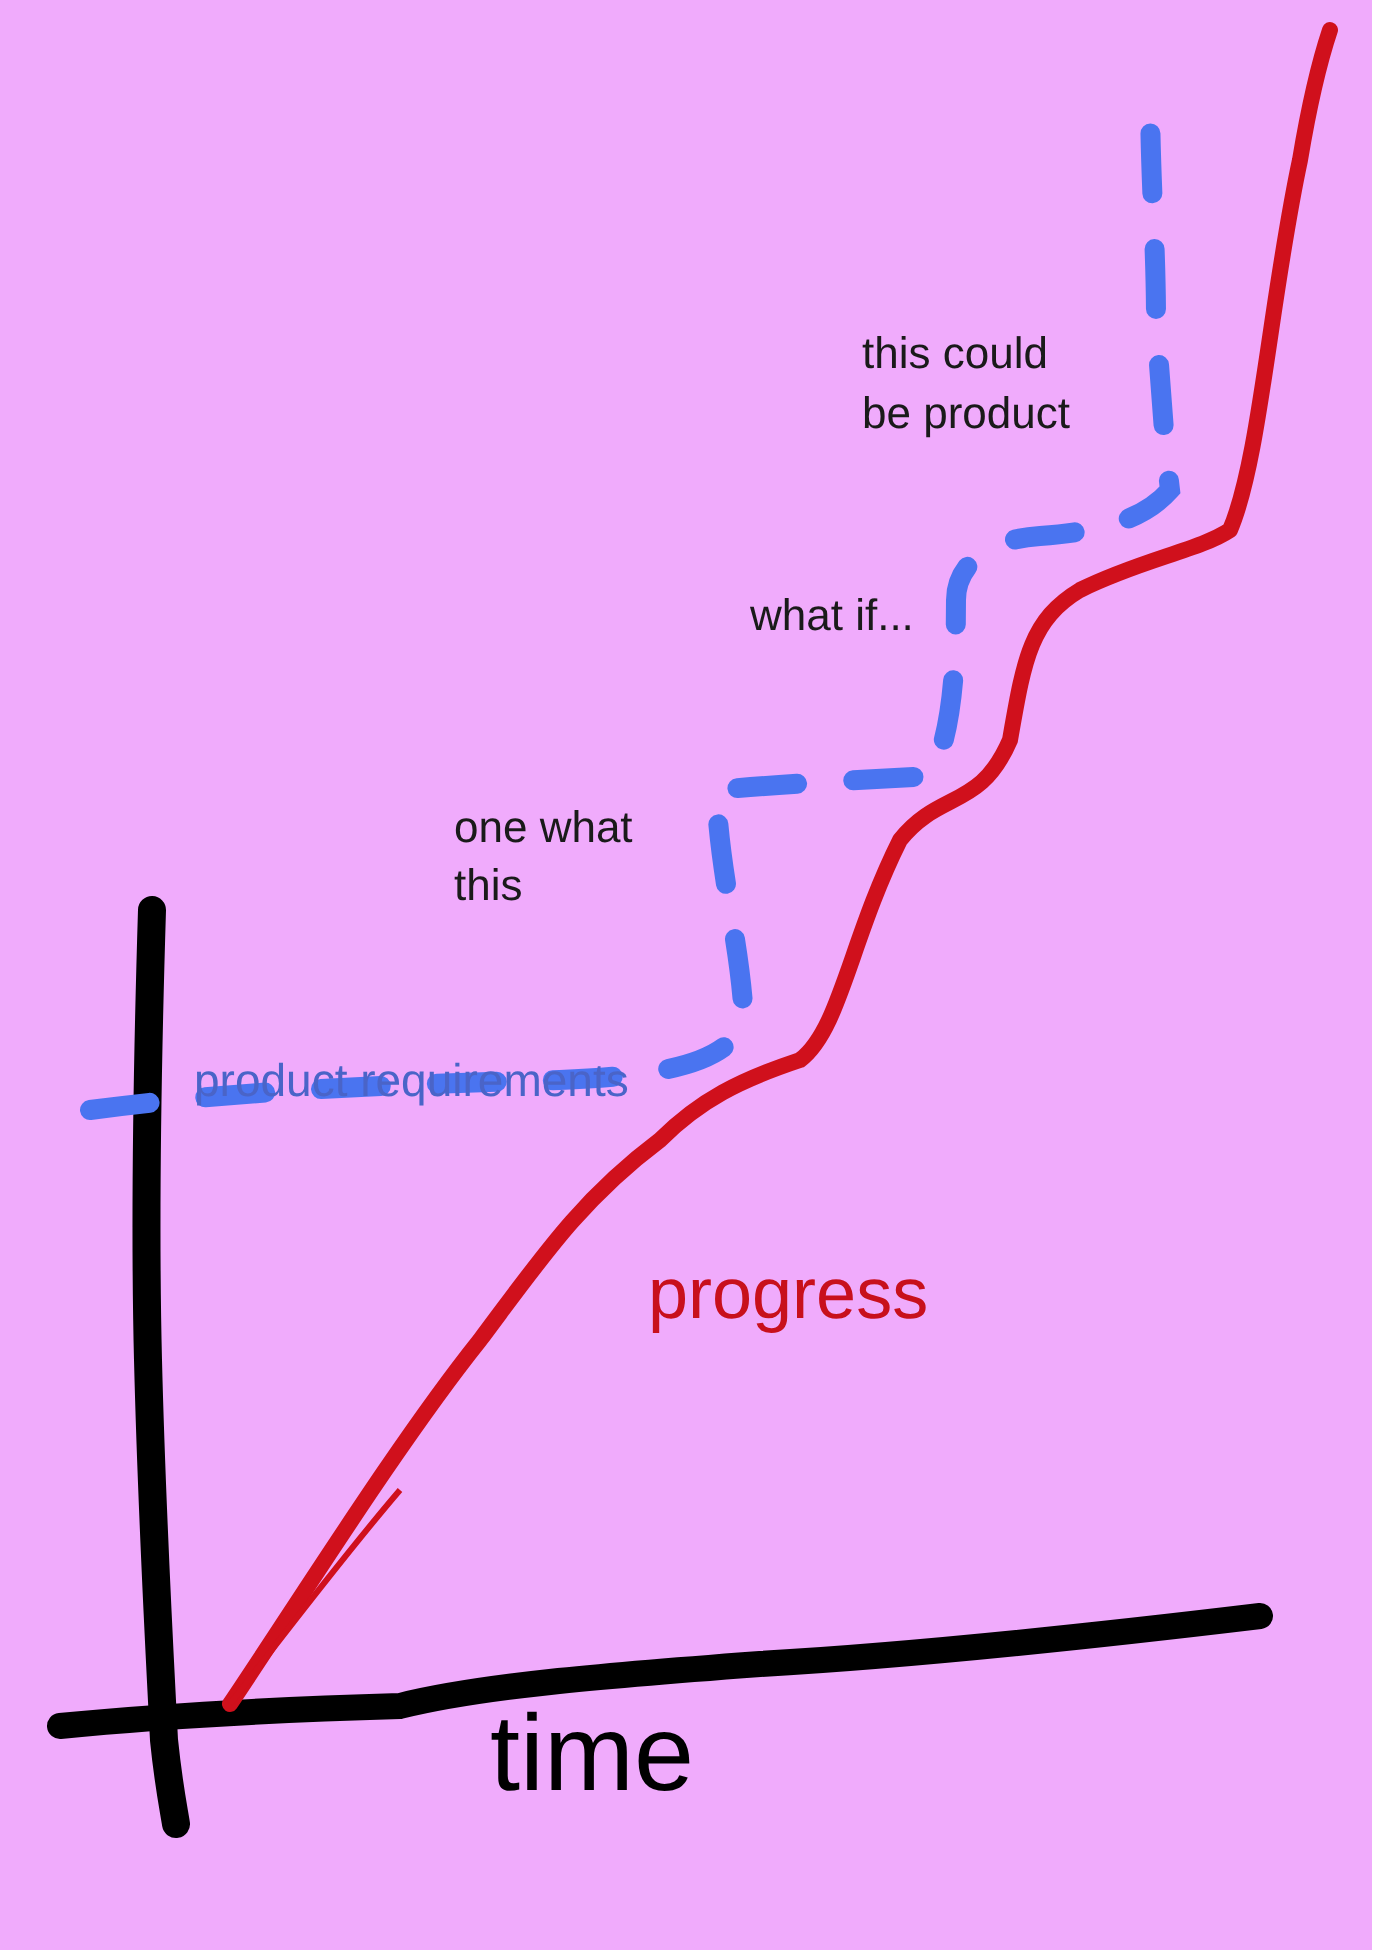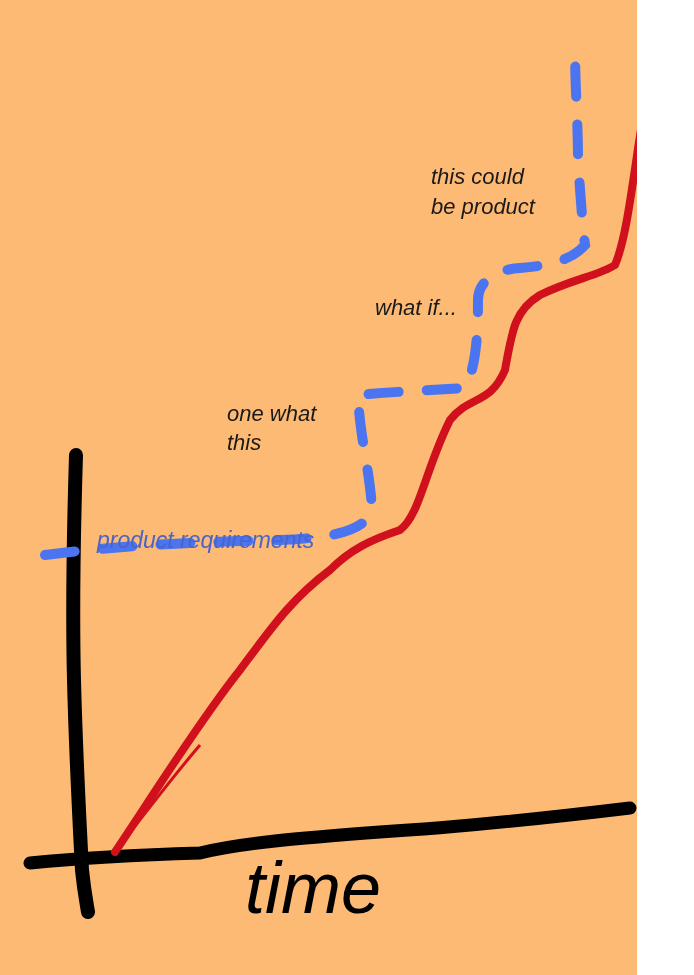--- a/index.html
+++ b/index.html
@@ -1,22 +1,22 @@
 <!DOCTYPE html>
 <html><head>
 <meta charset="utf-8">
 <style>
   html, body { margin: 0; padding: 0; background: #ffffff; }
-  #stage { position: relative; width: 637px; height: 975px; background: #fdba74; overflow: hidden; font-family: "Liberation Sans", sans-serif; font-style: italic; }
+  #stage { position: relative; width: 686px; height: 975px; background: #f0abfc; overflow: hidden; font-family: "Liberation Sans", sans-serif; }
   svg { position: absolute; left: 0; top: 0; }
   .lbl { position: absolute; font-family: "Liberation Sans", sans-serif; line-height: 1.2; white-space: nowrap; }
   .black { color: #1a1a1a; font-size: 22px; }
   .blue { color: #4a64c8; font-size: 23px; margin-top: 36px; }
   .red { color: #c8101c; font-size: 36px; }
-  .time { color: #000000; font-size: 72px; }
+  .time { color: #000000; font-size: 54px; }
 </style>
 </head>
 <body>
 
 <div id="stage">
   <svg width="694" height="975" viewBox="0 0 694 975">
 
     <path d="M76,455 C74,520 72,600 74,680 C76,760 80,830 82,870 C84,890 86,900 88,912" stroke="#000" stroke-width="14" fill="none" stroke-linecap="round"></path>
 
     <path d="M30,863 C80,858 130,855 200,853 C240,843 300,838 380,832 C450,828 530,820 630,808" stroke="#000" stroke-width="13" fill="none" stroke-linecap="round"></path>
@@ -32,14 +32,15 @@
          C478,285 490,270 520,268 C545,266 570,262 585,245 C582,220 580,190 578,160
          C578,120 575,90 575,45" stroke="#4a74f0" stroke-width="10" fill="none" stroke-dasharray="30 28" stroke-linecap="round"></path>
   </svg>
 
   <div class="lbl black" style="left:431px; top:164px;">this could</div>
   <div class="lbl black" style="left:431px; top:194px;">be product</div>
   <div class="lbl black" style="left:375px; top:295px;">what if...</div>
   <div class="lbl black" style="left:227px; top:401px;">one what</div>
   <div class="lbl black" style="left:227px; top:430px;">this</div>
   <div class="lbl blue" style="left:97px; top:491px;">product requirements</div>
+  <div class="lbl red" style="left:324px; top:625px;">progress</div>
   <div class="lbl time" style="left:245px; top:845px;">time</div>
 </div>
 
 </body></html>

